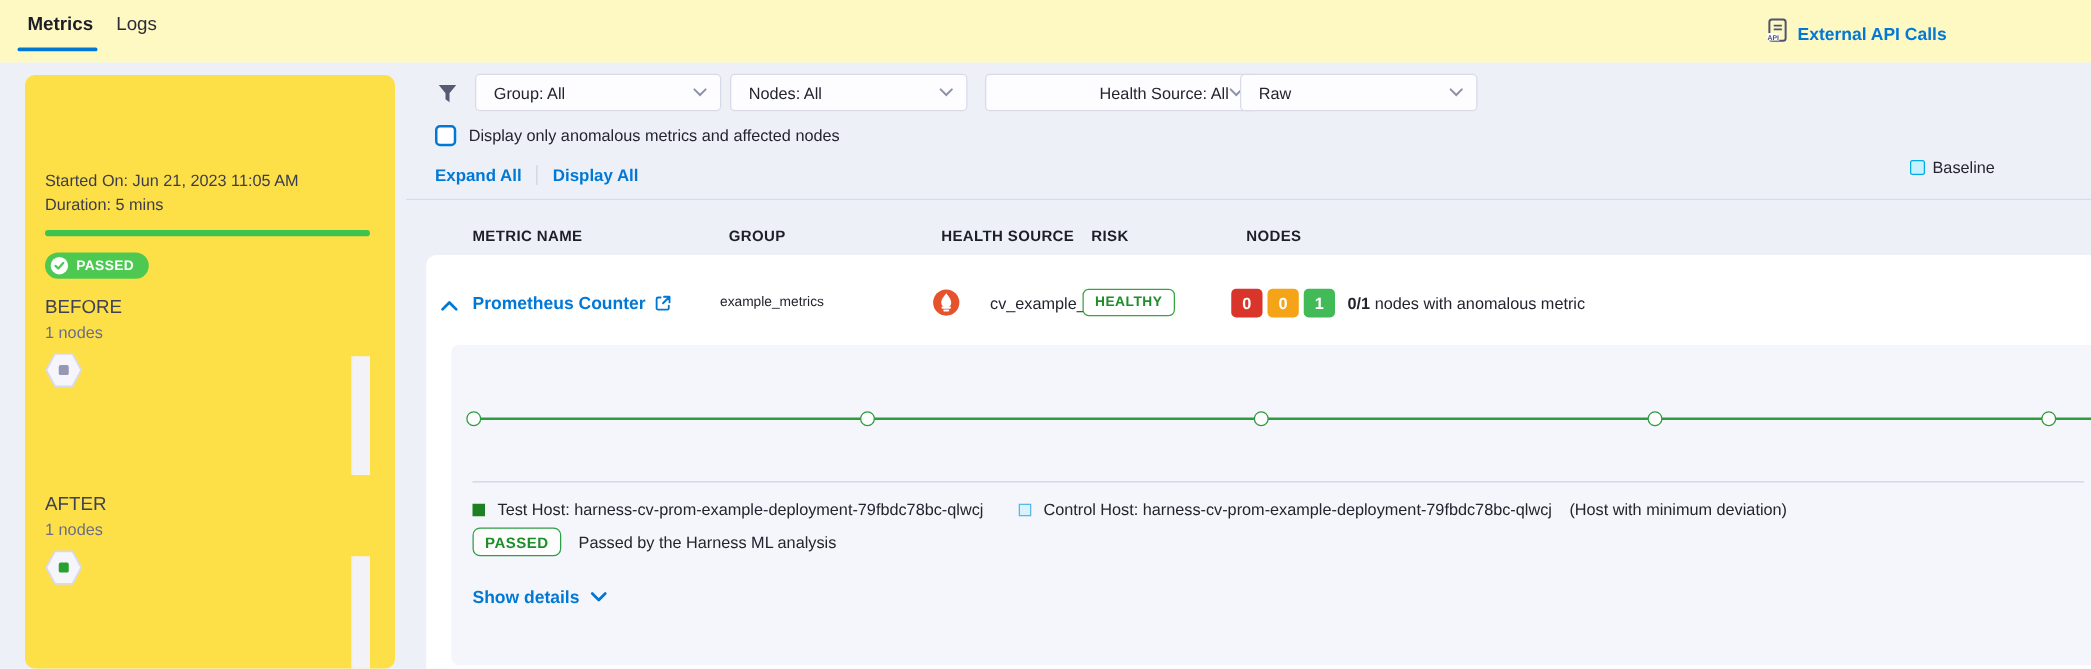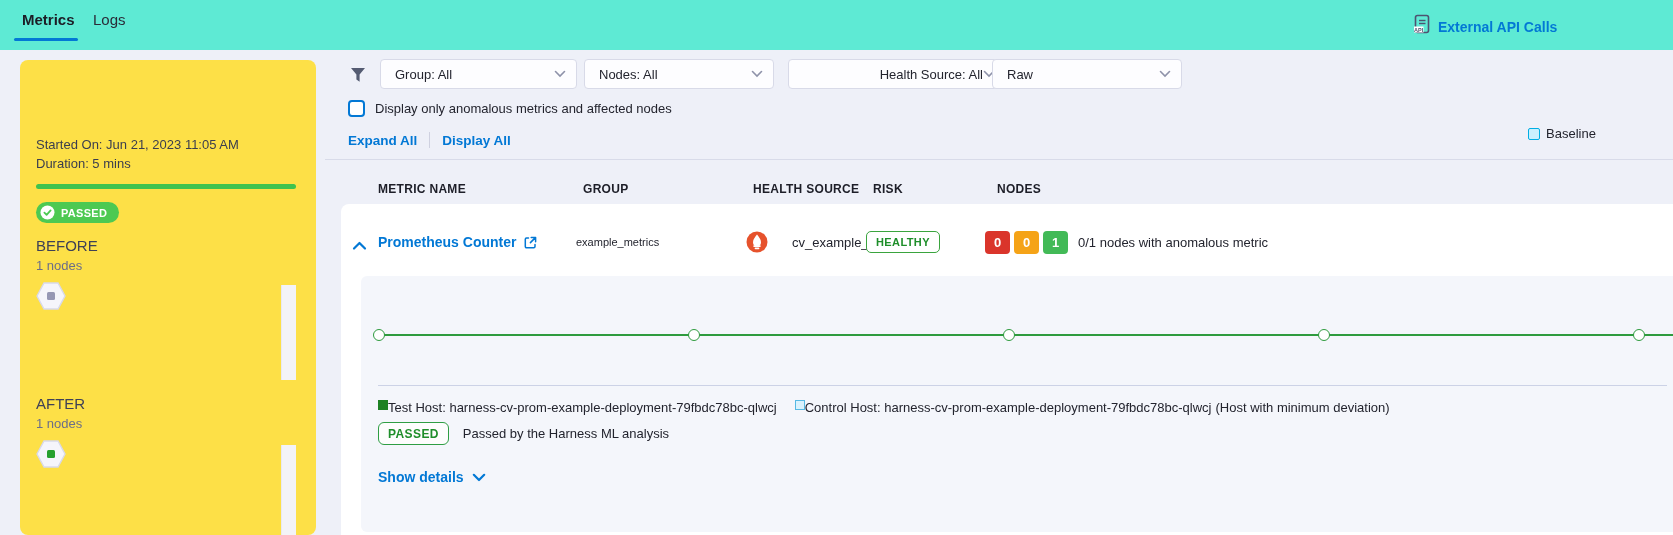--- a/index.html
+++ b/index.html
@@ -1,21 +1,21 @@
 <!DOCTYPE html>
 <html><head>
 <meta charset="utf-8">
 <style>
   * { margin:0; padding:0; box-sizing:border-box; }
   html,body { width:1673px; height:535px; }
   body { font-family:"Liberation Sans", sans-serif; background:#eef0f8; overflow:hidden; position:relative; }
   #canvas { position:absolute; inset:0; width:1673px; height:535px; overflow:hidden; }
 
   
-  .topbar { position:absolute; left:0; top:0; width:1673px; height:50px; background:#5eead4; }
+  .topbar { position:absolute; left:0; top:0; width:1673px; height:50px; background:#fef9c3; }
   .tab { position:absolute; top:11px; font-size:15px; color:#1c1d26; cursor:pointer; }
   .tab-metrics { left:22px; font-weight:bold; }
   .tab-logs { left:93px; font-weight:normal; color:#2b2c38; }
   .tab-underline { position:absolute; left:14px; top:38px; width:64px; height:3px; background:#0278d5; border-radius:2px; }
   .ext-api { position:absolute; left:1413px; top:14px; display:flex; align-items:center; gap:7px; cursor:pointer; }
   .ext-api-label { font-size:14px; font-weight:bold; color:#0278d5; }
 
   
   .sidebar { position:absolute; left:20px; top:60px; width:296px; height:475px; background:#fde047; border-radius:8px; }
   .sb-meta1 { position:absolute; left:16px; top:77px; font-size:13px; color:#3b3d4e; }
@@ -58,28 +58,28 @@
   .rowhead { position:absolute; left:0; top:0; width:100%; height:72px; }
   .chev-up { position:absolute; left:11px; top:33px; cursor:pointer; }
   .metric-name { position:absolute; left:37px; top:30px; font-size:14px; font-weight:bold; color:#0278d5; cursor:pointer; display:flex; align-items:center; gap:8px; }
   .group-val { position:absolute; left:235px; top:32px; font-size:11px; color:#23242e; }
   .hs-cell { position:absolute; left:405px; top:27px; display:flex; align-items:center; gap:24px; }
   .hs-name { font-size:13px; color:#23242e; }
   .healthy-badge { position:absolute; left:525px; top:27px; height:22px; padding:0 9px; border:1.5px solid #3aa43e; border-radius:5px; color:#1e8e2a; font-size:11px; font-weight:bold; display:inline-flex; align-items:center; letter-spacing:.4px; background:#ffffff; }
   .count-badges { position:absolute; left:644px; top:27px; display:flex; gap:4px; }
   .cbadge { width:25px; height:23px; border-radius:4px; color:#ffffff; font-size:13px; font-weight:bold; display:flex; align-items:center; justify-content:center; }
   .nodes-summary { position:absolute; left:737px; top:31px; font-size:13px; color:#23242e; }
-  .nodes-summary b { font-weight:normal;margin-top:26px; }
+  .nodes-summary b { font-weight:bold;margin-top:26px; }
 
   
   .panel { position:absolute; left:20px; top:72px; width:1322px; height:256px; background:#f4f6fb; border-radius:6px 0 0 6px; }
   .chartline { position:absolute; left:17px; top:58px; width:1305px; height:2px; background:#2e9b3e; }
   .marker { position:absolute; top:53px; width:12px; height:12px; border:1.6px solid #2e9b3e; border-radius:50%; background:#ffffff; }
   .panel-divider { position:absolute; left:17px; top:109px; width:1289px; height:1px; background:#ccd2e6; }
-  .legend { position:absolute; left:17px; top:124px; display:flex; white-space:nowrap; }
+  .legend { position:absolute; left:17px; top:124px; display:flex; align-items:center; gap:10px; white-space:nowrap; }
   .lg-swatch-filled { width:10px; height:10px; background:#1d8124; flex:none; }
   .lg-swatch-outline { width:10px; height:10px; background:#d9f2fd; border:1.5px solid #56b9e4; flex:none; margin-left:18px; }
   .lg-text { font-size:13px; color:#23242e; }
   .lg-note { font-size:13px; color:#23242e; margin-left:4px; }
   .passed-row { position:absolute; left:17px; top:146px; display:flex; align-items:center; gap:14px; }
   .passed-badge { height:23px; padding:0 9px; border:1.6px solid #2f9e44; border-radius:6px; background:#fdfdfd; color:#1e8e2a; font-size:12px; font-weight:bold; display:inline-flex; align-items:center; letter-spacing:.4px; }
   .passed-text { font-size:13px; color:#23242e; }
   .show-details { position:absolute; left:17px; top:193px; display:flex; align-items:center; gap:8px; cursor:pointer; }
   .sd-label { font-size:14px; font-weight:bold; color:#0278d5; }
 </style>

